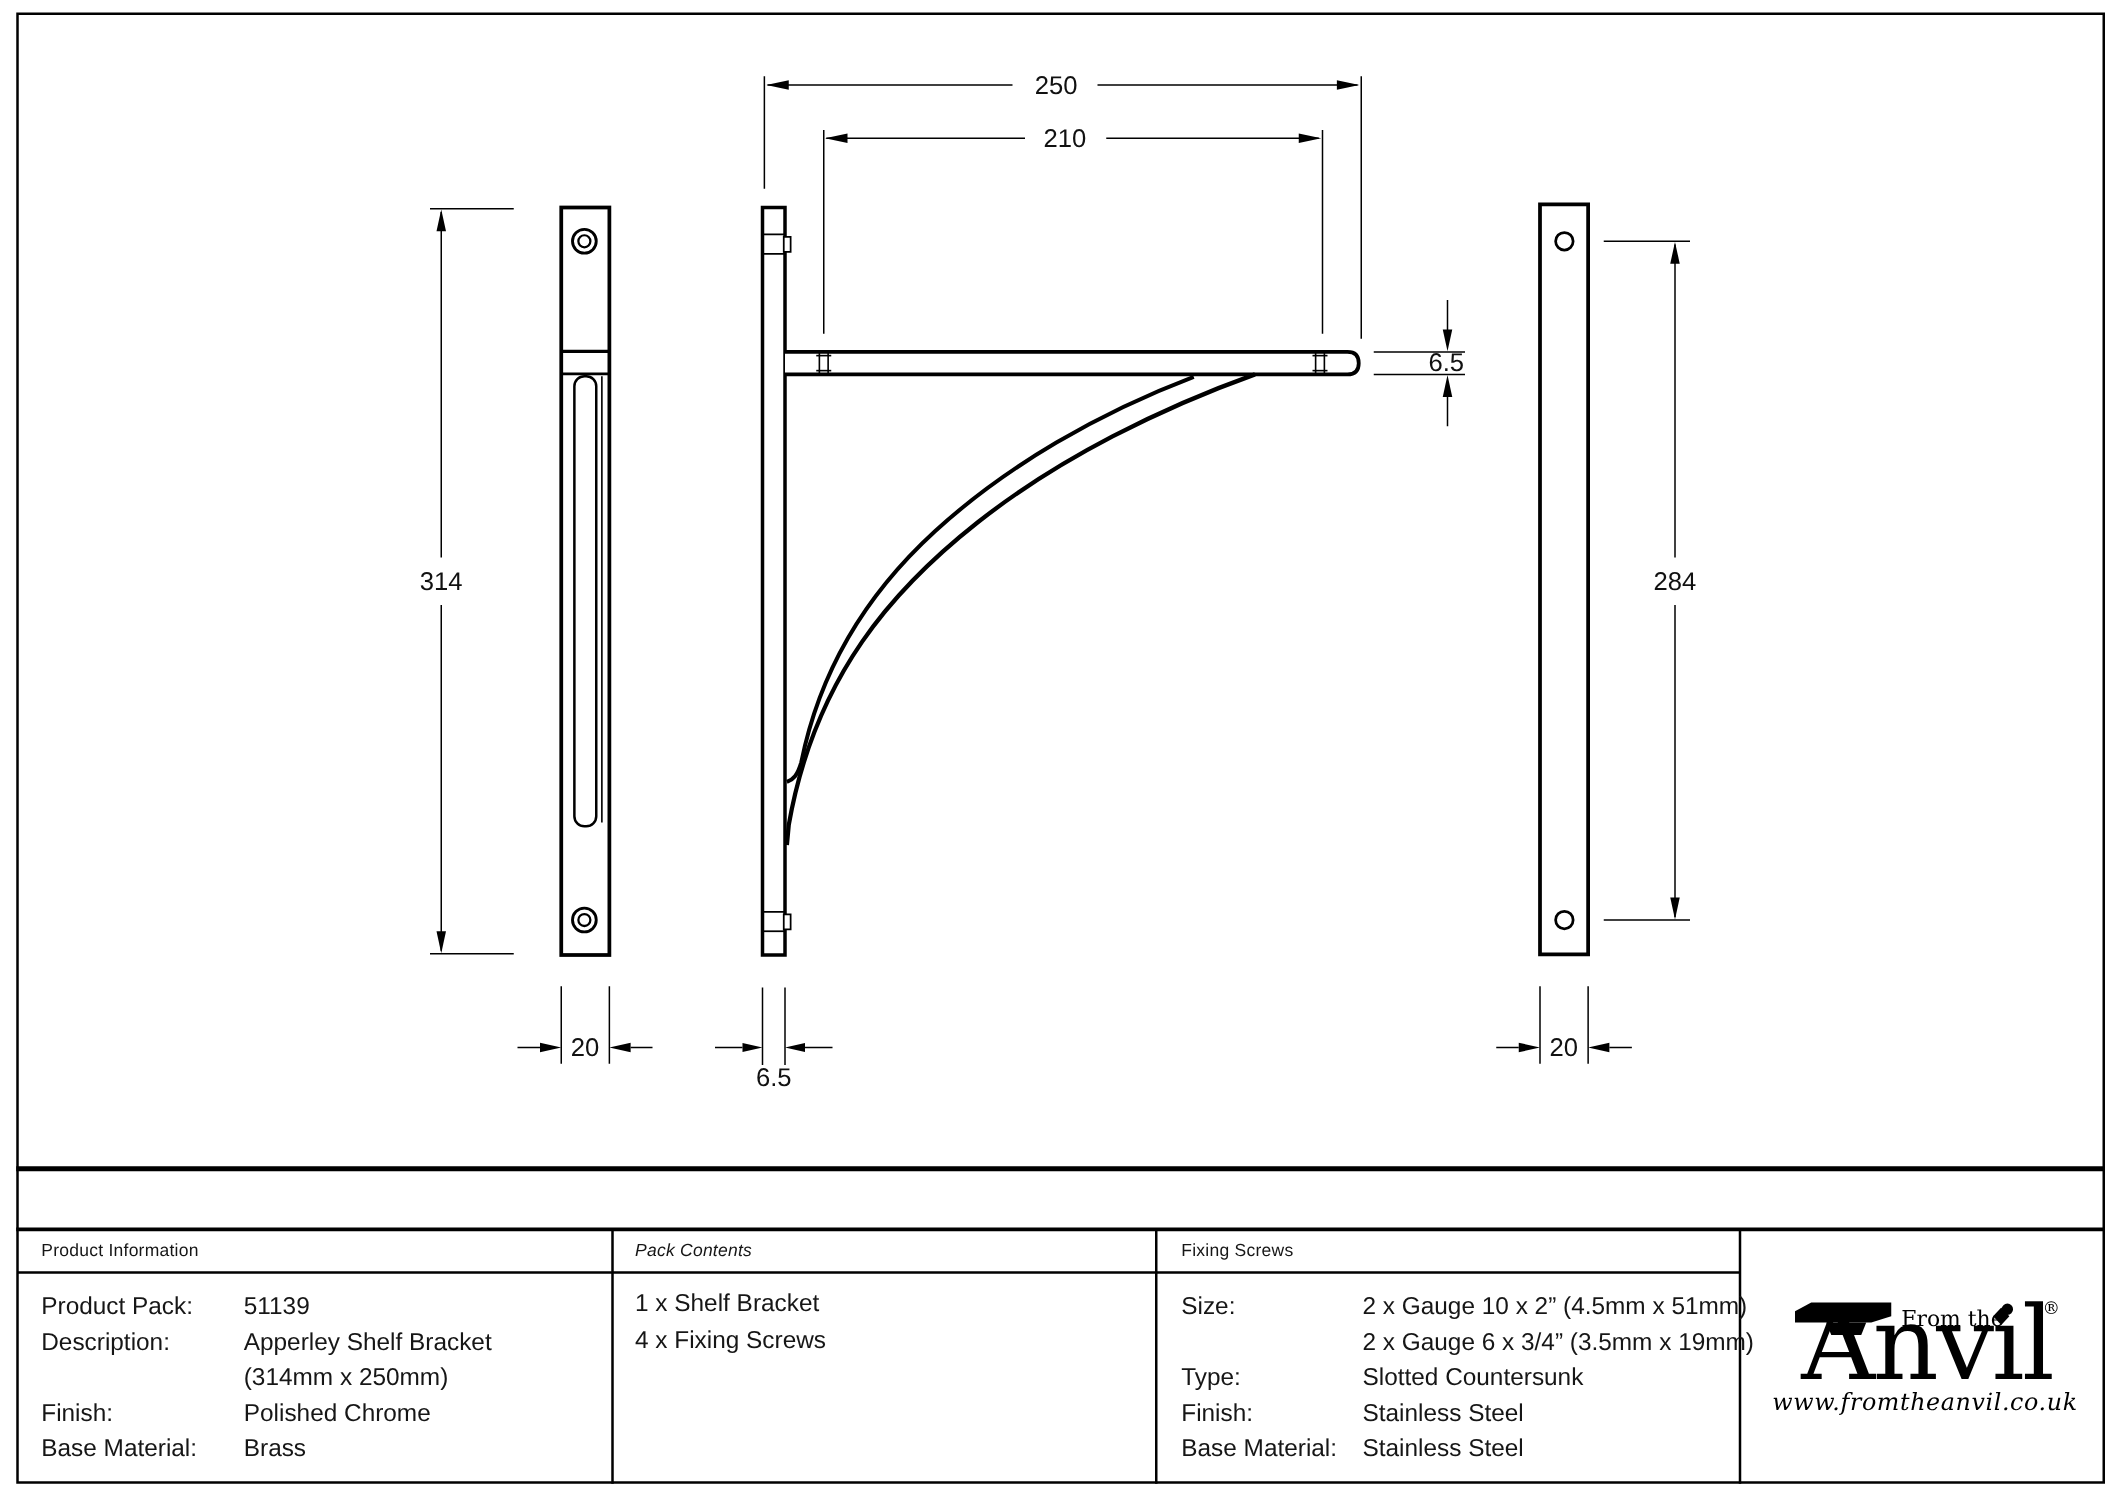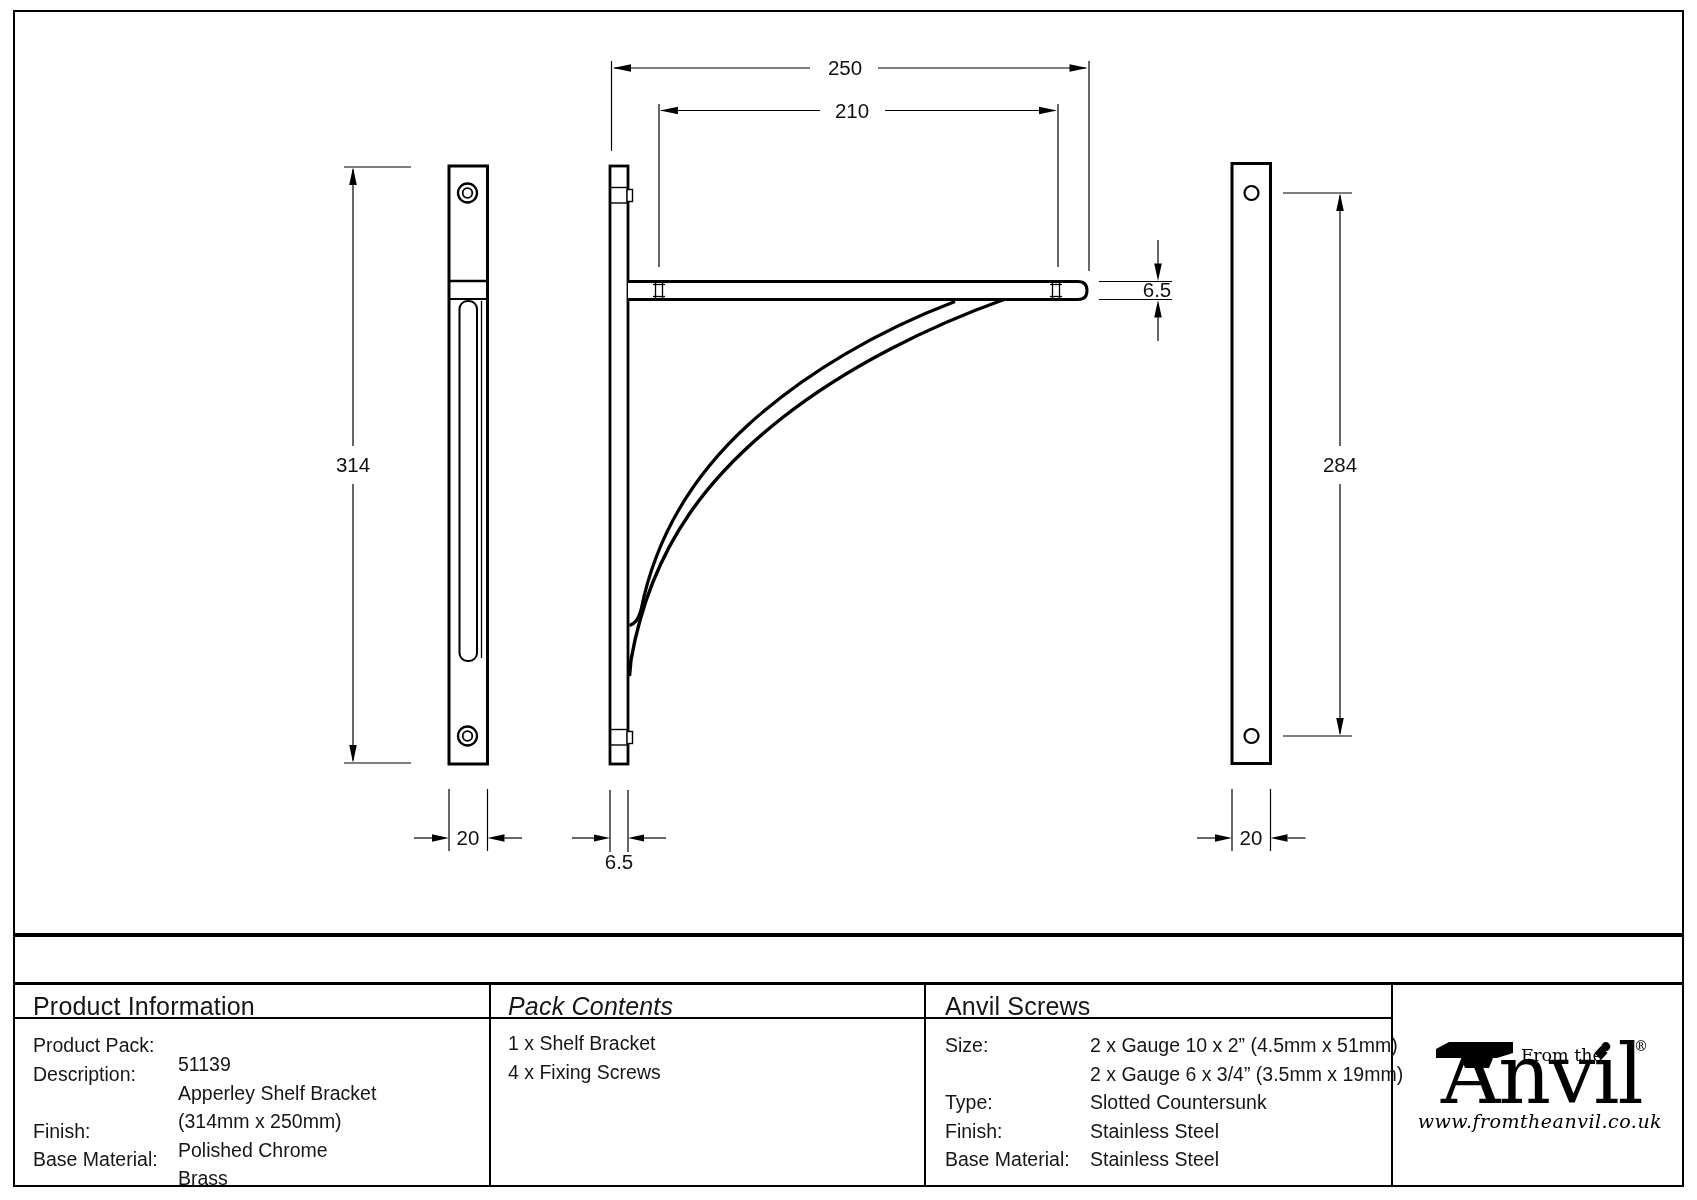--- a/index.html
+++ b/index.html
@@ -3,21 +3,21 @@
 <meta charset="utf-8">
 <style>
   html,body{margin:0;padding:0;background:#fff;}
   body{width:1697px;height:1200px;position:relative;font-family:"Liberation Sans",sans-serif;color:#161616;}
   #sheet{position:absolute;left:0;top:0;width:1697px;height:1200px;background:#fff;overflow:hidden;}
   .abs{position:absolute;}
   #outer-frame{left:13px;top:10px;width:1671px;height:1177px;border:2.5px solid #000;box-sizing:border-box;}
   .hline,.vline{background:#000;}
   #drawing-svg{left:13px;top:10px;}
   .note-text{font-size:19.5px;}
-  .tbl-header{font-size:25px;letter-spacing:.2px;}
+  .tbl-header{font-size:14px;letter-spacing:.2px;}
   .cell{font-size:19.5px;line-height:28.5px;white-space:nowrap;}
   svg text.dim{font-family:"Liberation Sans",sans-serif;font-size:20.5px;fill:#111;}
 </style>
 </head>
 <body>
 
 <div id="sheet">
 
   <div id="outer-frame" class="abs"></div>
   <div class="abs hline" style="left:13px;top:933px;width:1671px;height:3.5px;"></div>
@@ -167,35 +167,35 @@
 
 
   <div class="abs tbl-header" style="left:33px;top:992px;">Product Information</div>
   <div class="abs cell" style="left:33px;top:1031px;">
     <div>Product Pack:</div>
     <div>Description:</div>
     <div>&nbsp;</div>
     <div>Finish:</div>
     <div>Base Material:</div>
   </div>
-  <div class="abs cell" style="left:178px;top:1031px;margin-top:19px;">
+  <div class="abs cell" style="left:195px;top:1031px;">
     <div>51139</div>
     <div>Apperley Shelf Bracket</div>
     <div>(314mm x 250mm)</div>
     <div>Polished Chrome</div>
     <div>Brass</div>
   </div>
 
   <div class="abs tbl-header" style="left:508px;top:992px;font-style:italic;">Pack Contents</div>
   <div class="abs cell" style="left:508px;top:1029px;">
     <div>1 x Shelf Bracket</div>
     <div>4 x Fixing Screws</div>
   </div>
 
-  <div class="abs tbl-header" style="left:945px;top:992px;">Anvil Screws</div>
+  <div class="abs tbl-header" style="left:945px;top:992px;">Fixing Screws</div>
   <div class="abs cell" style="left:945px;top:1031px;">
     <div>Size:</div>
     <div>&nbsp;</div>
     <div>Type:</div>
     <div>Finish:</div>
     <div>Base Material:</div>
   </div>
   <div class="abs cell" style="left:1090px;top:1031px;">
     <div>2 x Gauge 10 x 2” (4.5mm x 51mm)</div>
     <div>2 x Gauge 6 x 3/4” (3.5mm x 19mm)</div>

